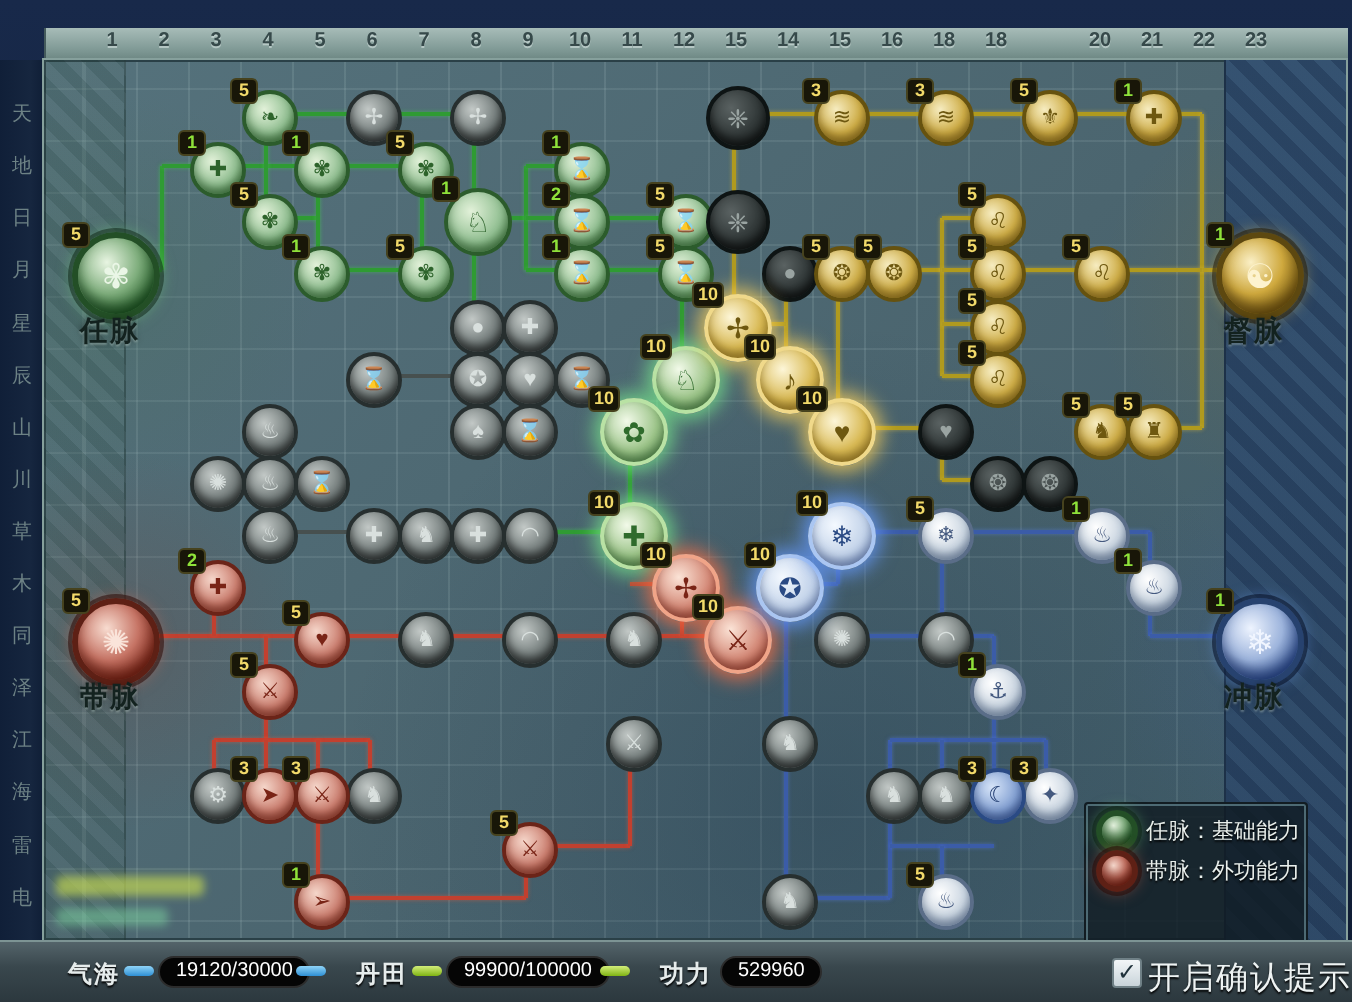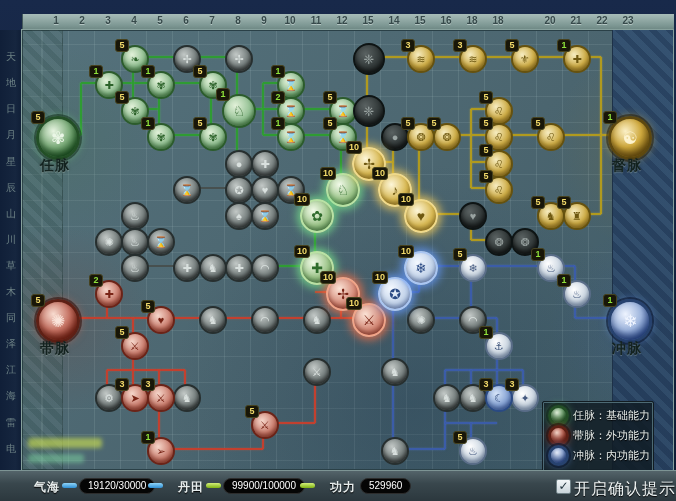--- a/index.html
+++ b/index.html
@@ -587,24 +587,20 @@
 
     <div class="legend" id="legend-box">
         <div class="legend-row">
           <span class="mini nd n-sg" style="position: relative;"></span>
           <span class="legend-text">任脉：基础能力</span>
         </div>
         <div class="legend-row">
           <span class="mini nd n-sr" style="position: relative;"></span>
           <span class="legend-text">带脉：外功能力</span>
         </div>
-        <div class="legend-row">
-          <span class="mini nd n-sb" style="position: relative;"></span>
-          <span class="legend-text">冲脉：内功能力</span>
-        </div>
       </div>
 
     <div class="chat-glow1"></div>
     <div class="chat-glow2"></div>
   </div>
 
   <div class="bottombar">
     <div class="bb-label" style="left:34px">气海</div>
     <div class="dash dash-blue" style="left:62px"></div>
     <div class="pill" style="left:79px">19120/30000</div>

